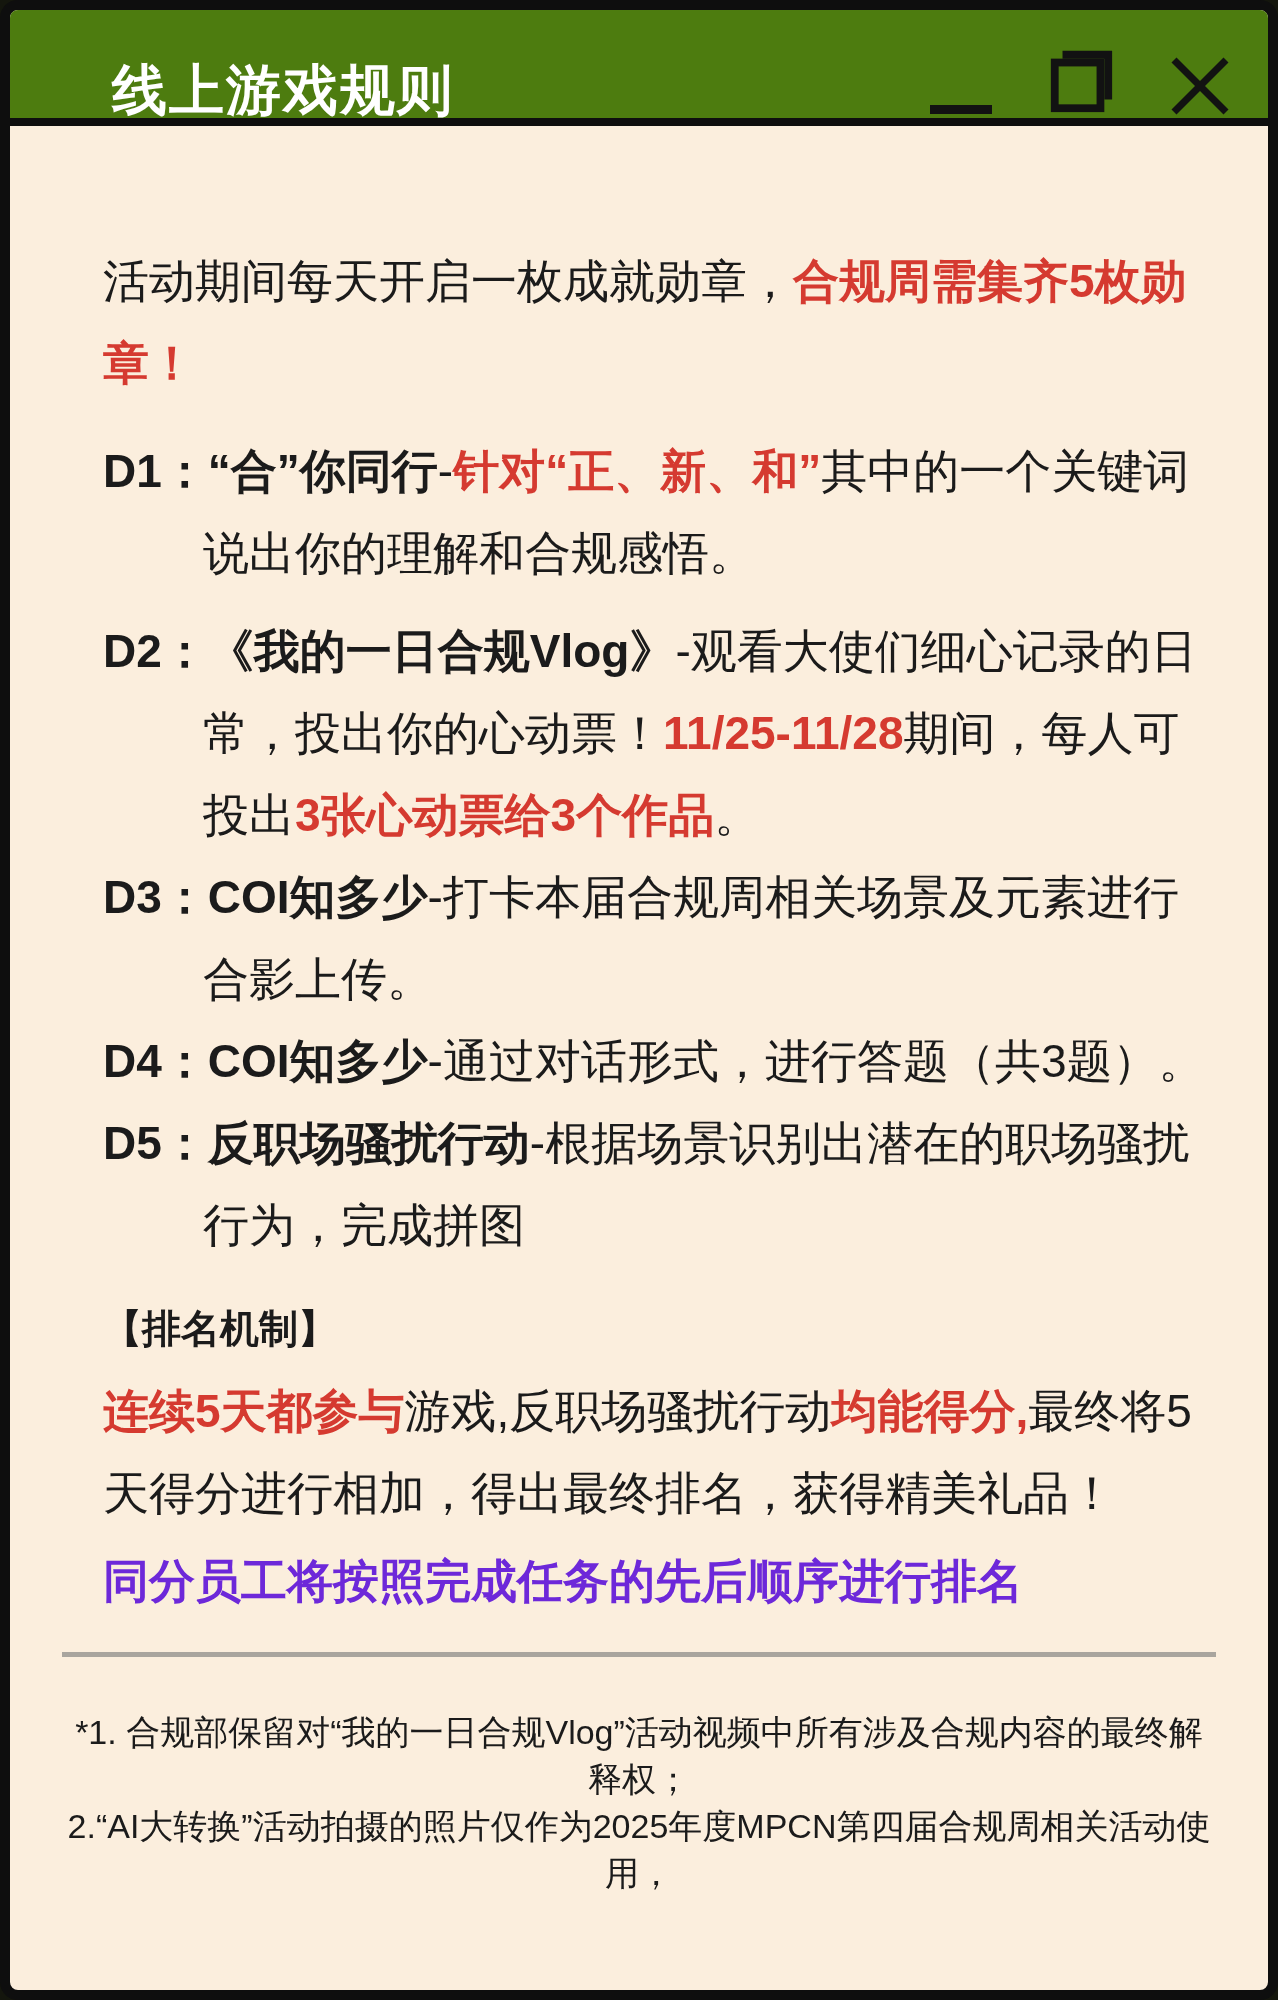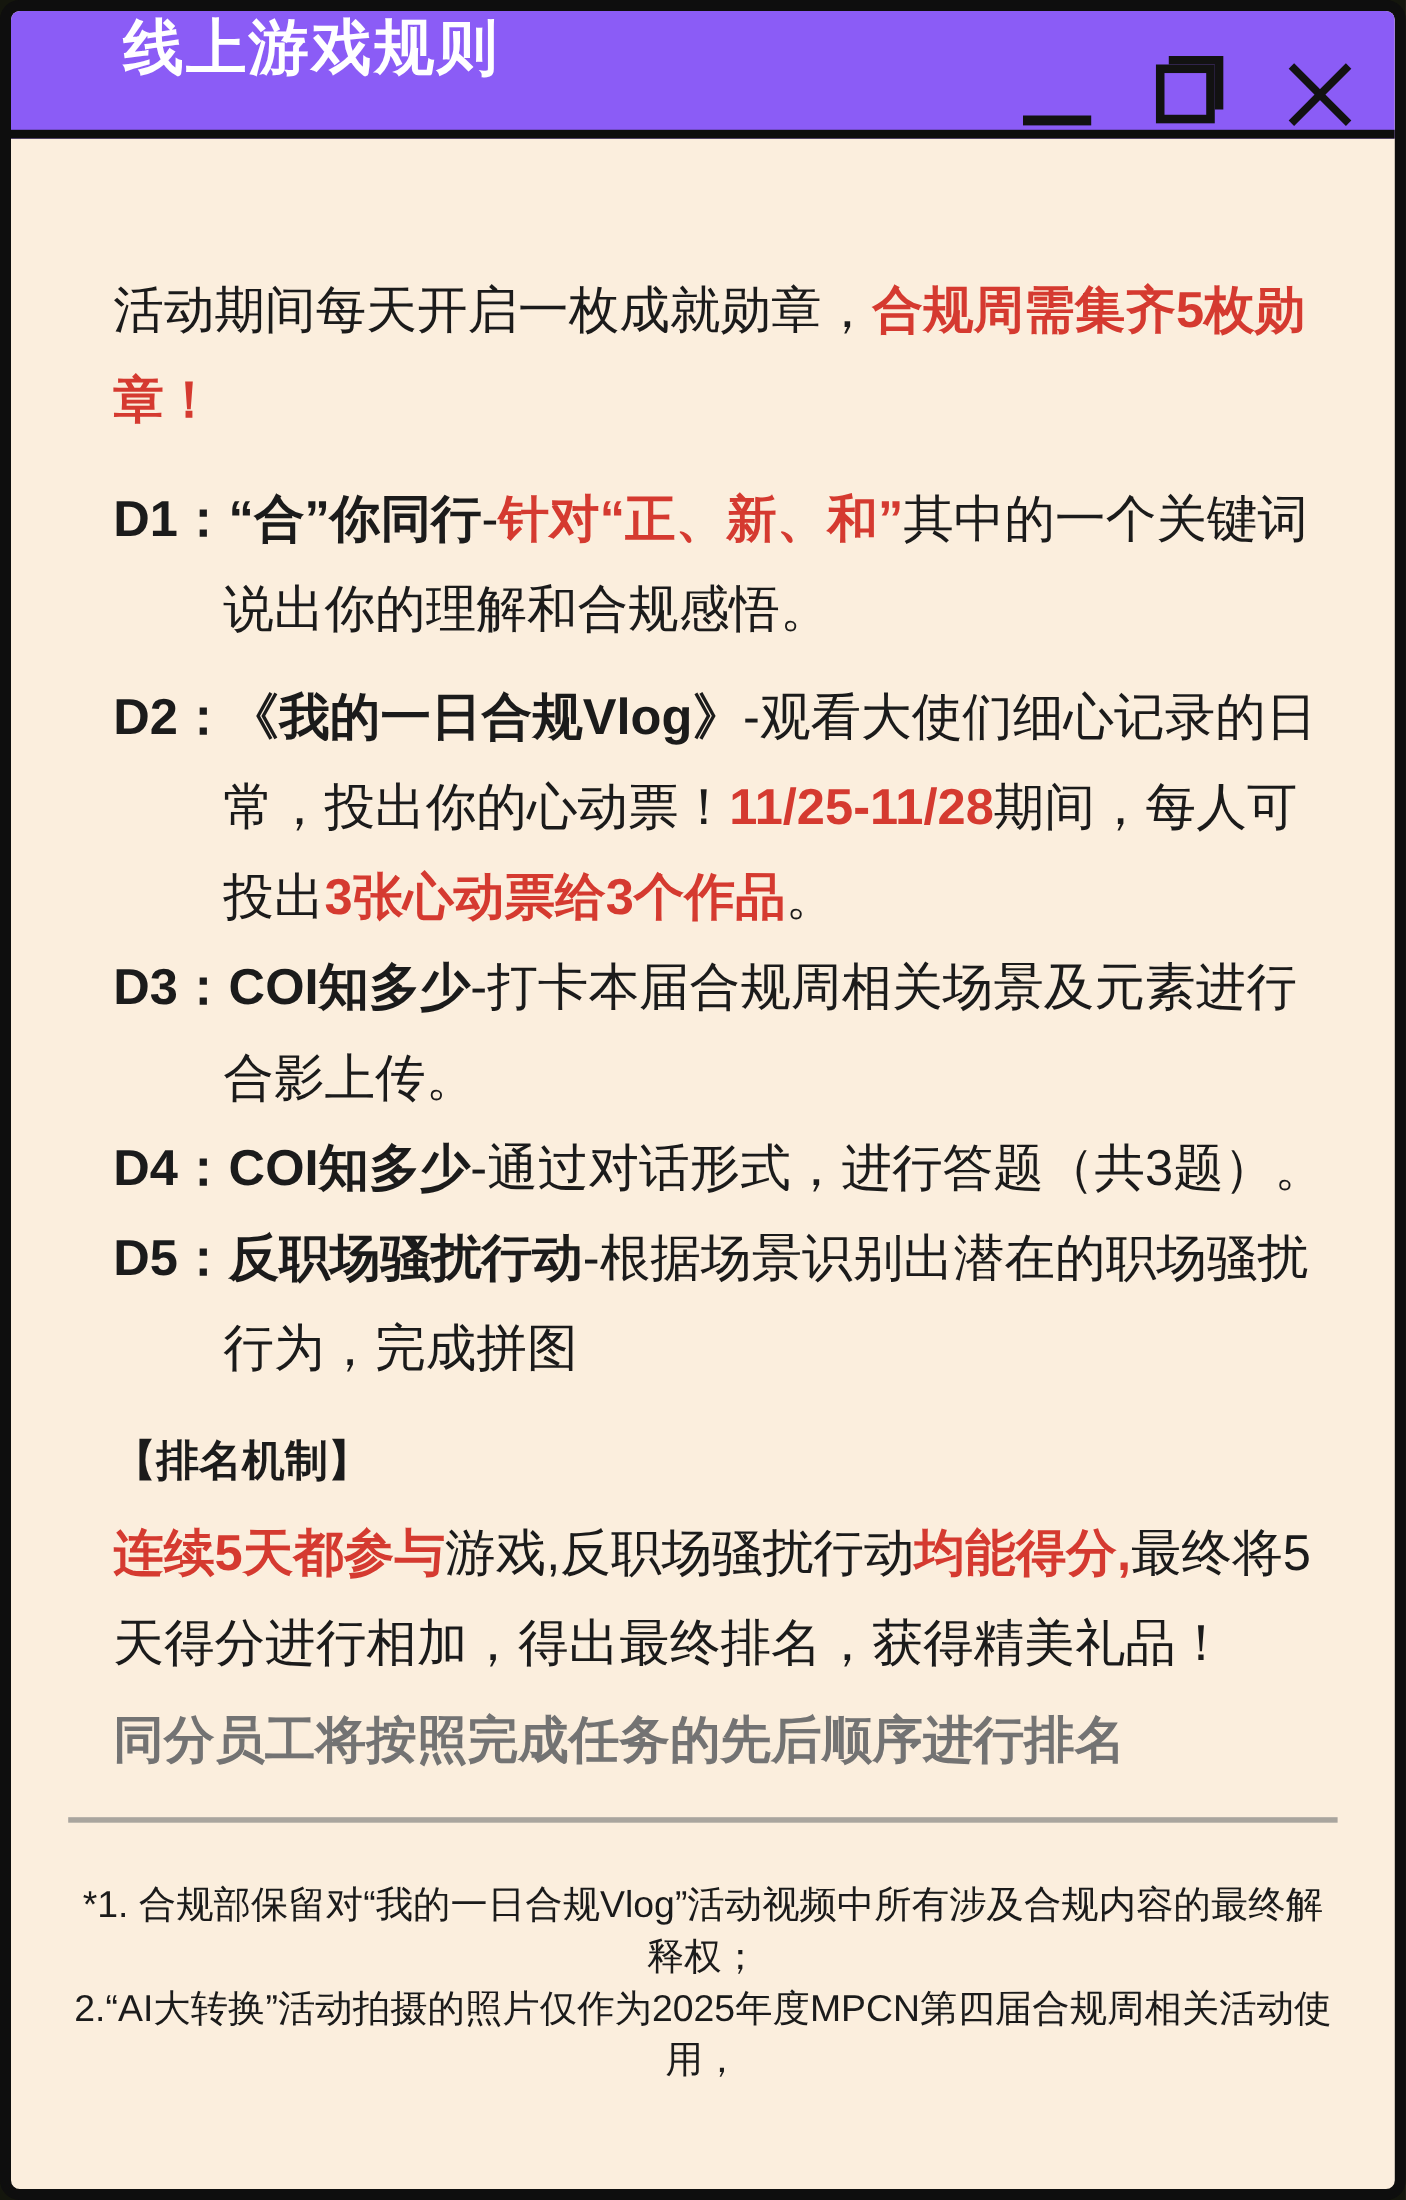--- a/index.html
+++ b/index.html
@@ -8,24 +8,24 @@
     position:relative;
     width:1278px;height:2000px;
     box-sizing:border-box;
     border:10px solid #0e0e0e;
     border-radius:18px;
     overflow:hidden;
     background:#fbeedd;
   }
   .titlebar{
     height:108px;
-    background:#8b5cf6;
+    background:#4d7c0f;
     border-bottom:8px solid #0e0e0e;
     display:flex;
-    align-items:flex-start;
+    align-items:flex-end;
     padding:0 38px 0 102px;
     box-sizing:content-box;
   }
   .title{
     color:#ffffff;
     font-size:55px;
     font-weight:800;
     letter-spacing:2px;
     line-height:1;
     padding-top:6px;
@@ -62,21 +62,21 @@
   .seg-rb{color:#d53a30;font-weight:800;}
   .seg-n{font-weight:500;margin-top:28px;}
   .heading{
     margin:22px 0 0 0;
     font-size:39px;
     font-weight:800;
   }
   .rankp{margin:0;}
   .red-line{
     margin:6px 0 0 0;
-    color:#737373;
+    color:#6d28d9;
     font-weight:800;
   }
   .divider{
     border:none;
     height:5px;
     background:#a9a59e;
     margin:30px 0 0 0;
   }
   .footnotes{
     margin-top:52px;

